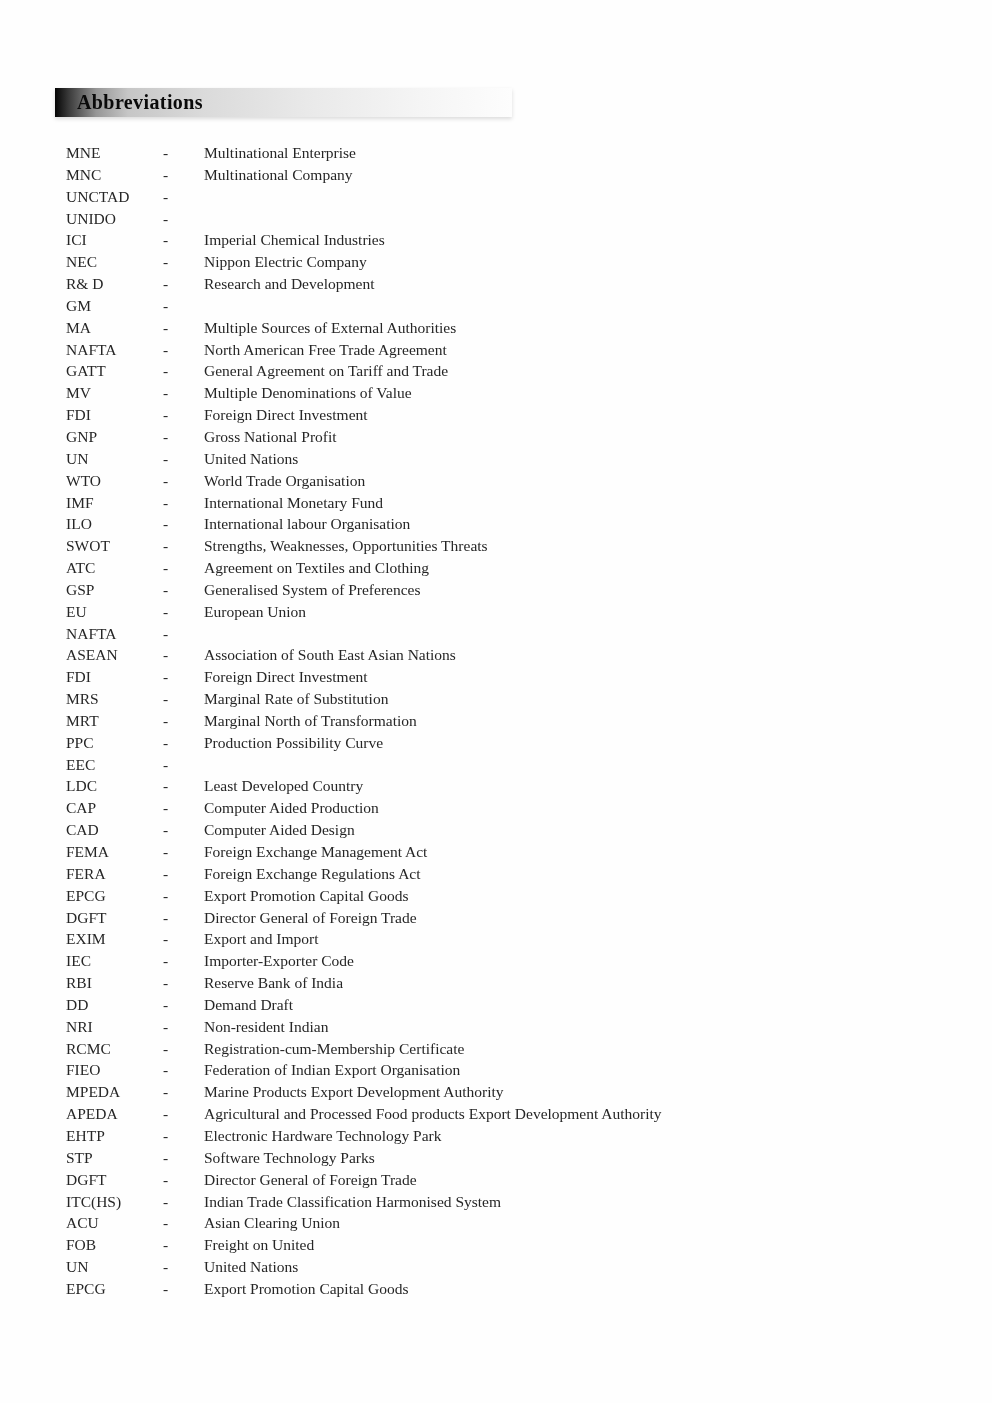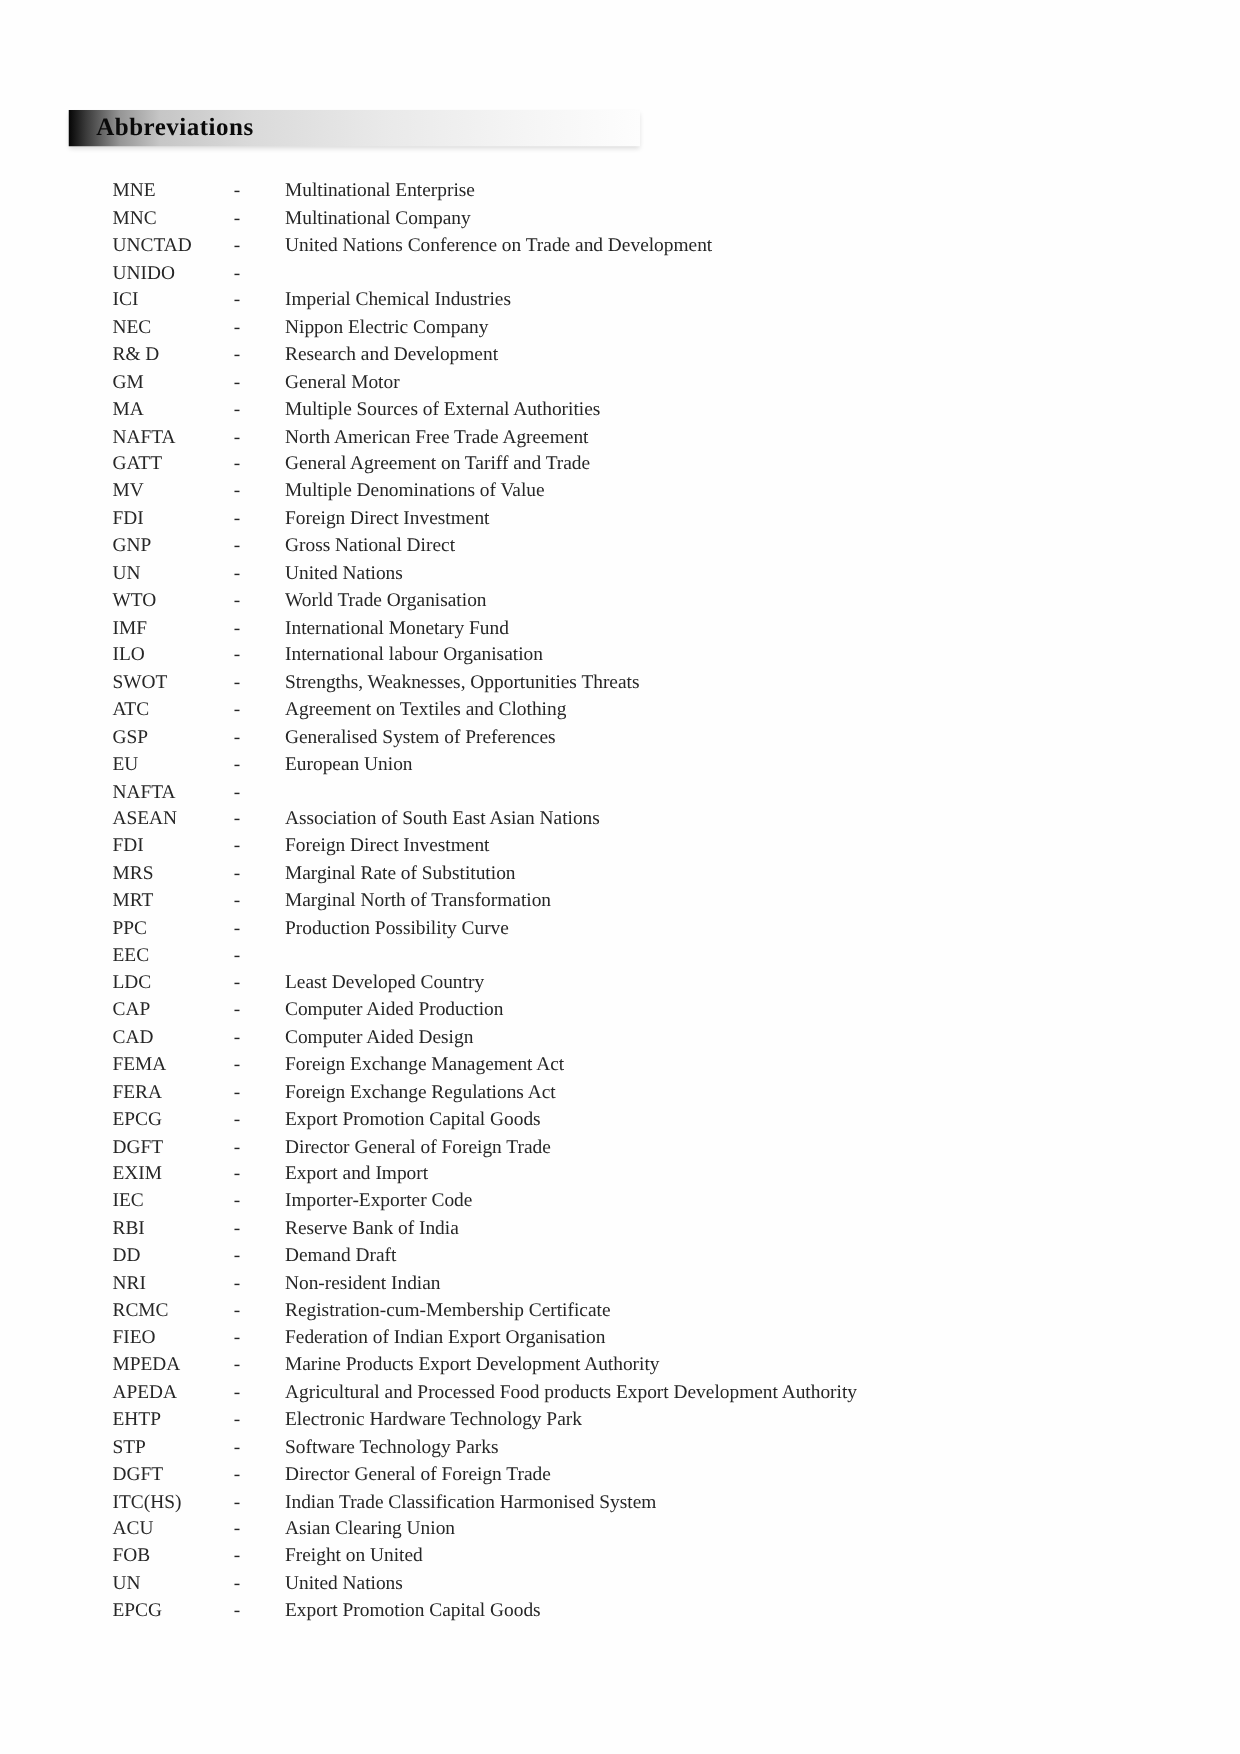--- a/index.html
+++ b/index.html
@@ -32,21 +32,21 @@
   }
   .title-bar .title {
     font-size: 20px;
     font-weight: bold;
     color: #0a0a0a;
     padding-left: 22px;
     letter-spacing: 0.4px;
   }
   .abbr-list {
     position: absolute;
-    left: 90px;
+    left: 66px;
     top: 142px;
     width: 880px;
   }
   .row {
     display: grid;
     grid-template-columns: 97px 41px auto;
     line-height: 21.85px;
     font-size: 15.5px;
   }
   .abbr, .full { white-space: nowrap; }
@@ -69,21 +69,20 @@
 
   <div class="row">
     <span class="abbr">MNC</span>
     <span class="dash">-</span>
     <span class="full">Multinational Company</span>
   </div>
 
   <div class="row">
     <span class="abbr">UNCTAD</span>
     <span class="dash">-</span>
-    <span class="full">United Nations Conference on Trade and Development</span>
   </div>
 
   <div class="row">
     <span class="abbr">UNIDO</span>
     <span class="dash">-</span>
   </div>
 
   <div class="row">
     <span class="abbr">ICI</span>
     <span class="dash">-</span>
@@ -98,21 +97,20 @@
 
   <div class="row">
     <span class="abbr">R&amp; D</span>
     <span class="dash">-</span>
     <span class="full">Research and Development</span>
   </div>
 
   <div class="row">
     <span class="abbr">GM</span>
     <span class="dash">-</span>
-    <span class="full">General Motor</span>
   </div>
 
   <div class="row">
     <span class="abbr">MA</span>
     <span class="dash">-</span>
     <span class="full">Multiple Sources of External Authorities</span>
   </div>
 
   <div class="row">
     <span class="abbr">NAFTA</span>
@@ -134,21 +132,21 @@
 
   <div class="row">
     <span class="abbr">FDI</span>
     <span class="dash">-</span>
     <span class="full">Foreign Direct Investment</span>
   </div>
 
   <div class="row">
     <span class="abbr">GNP</span>
     <span class="dash">-</span>
-    <span class="full">Gross National Direct</span>
+    <span class="full">Gross National Profit</span>
   </div>
 
   <div class="row">
     <span class="abbr">UN</span>
     <span class="dash">-</span>
     <span class="full">United Nations</span>
   </div>
 
   <div class="row">
     <span class="abbr">WTO</span>

